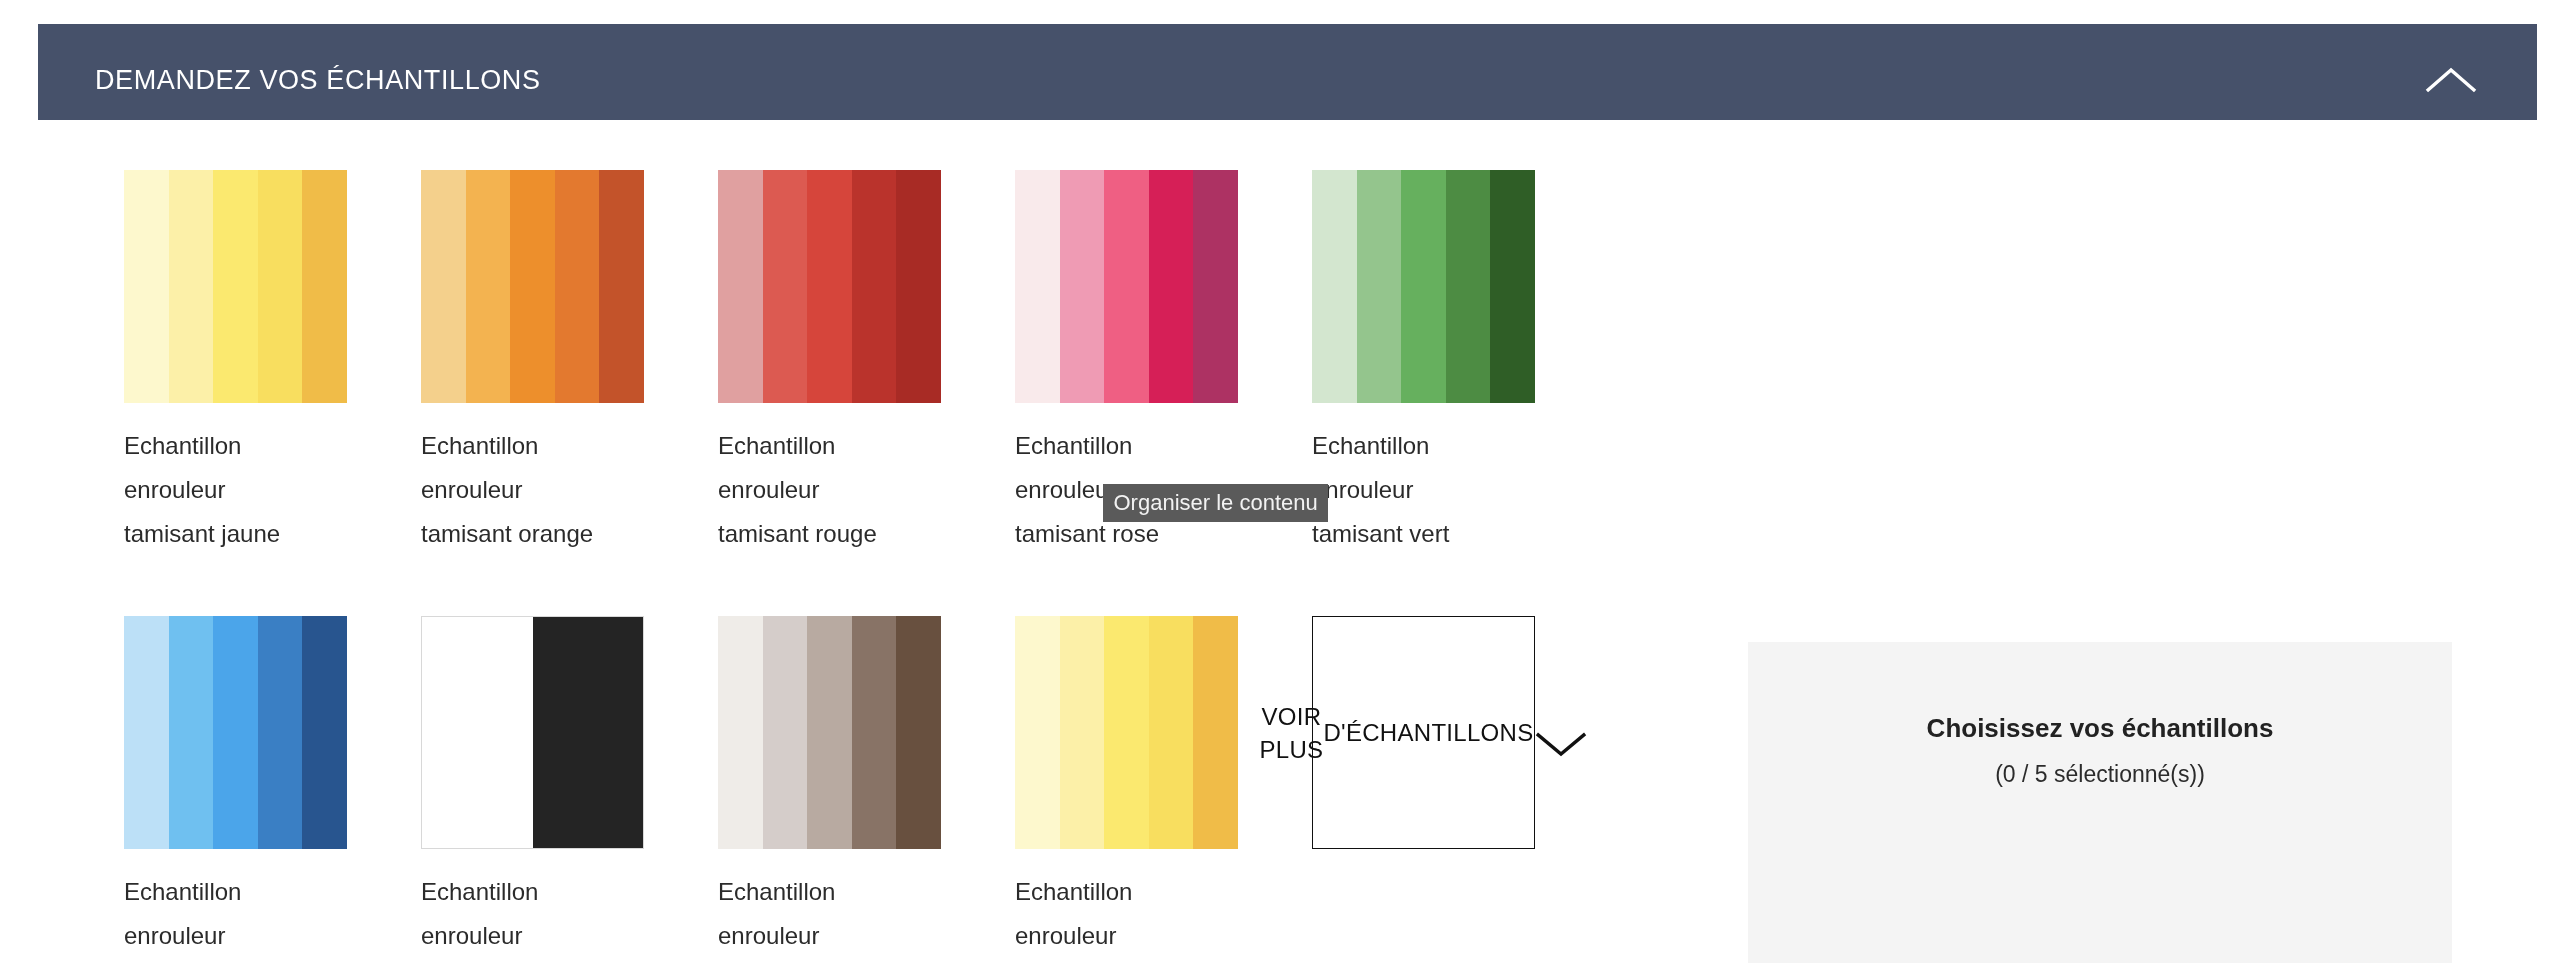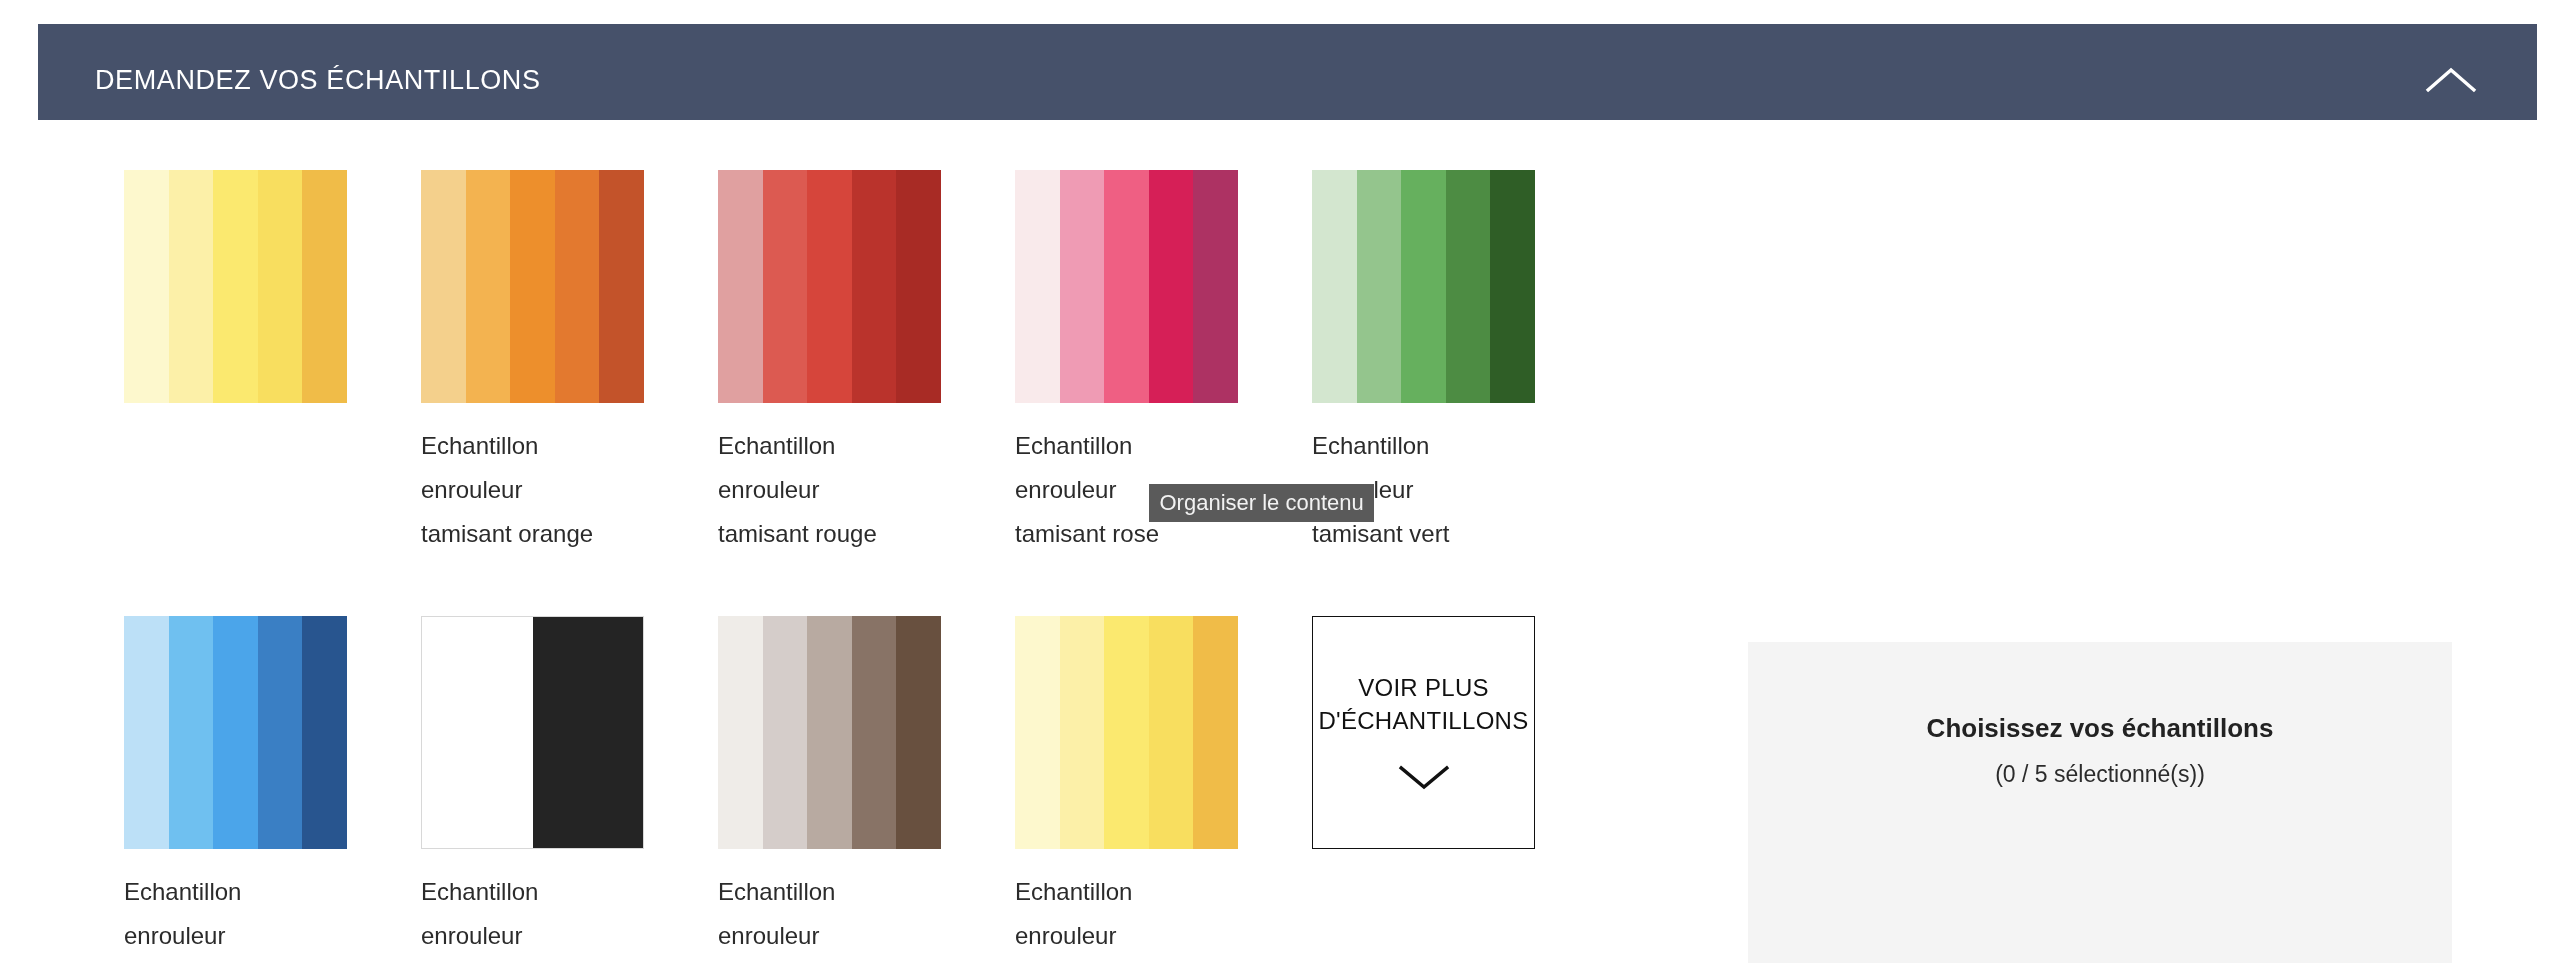--- a/index.html
+++ b/index.html
@@ -89,21 +89,21 @@
     word-wrap: break-word;
   }
 
   
   .more-card {
     width: 223px;
     height: 233px;
     border: 1px solid #111111;
     box-sizing: border-box;
     display: flex;
-    flex-direction: column;
+    flex-direction: row;
     align-items: center;
     justify-content: center;
     cursor: pointer;
     background: #ffffff;
   }
   .more-label {
     font-size: 24px;
     line-height: 33px;
     text-align: center;
     color: #111111;
@@ -118,21 +118,20 @@
     position: absolute;
     left: 1103px;
     top: 484px;
     background: #5a5a5a;
     color: #f2f2f2;
     font-size: 22px;
     line-height: 22px;
     padding: 7.7px 10.5px 8.6px 10.5px;
     white-space: nowrap;
     z-index: 50;
-    margin-left: 46px;
   }
 
   
   .order-panel {
     position: absolute;
     left: 1748px;
     top: 642px;
     width: 704px;
     height: 322px;
     background: #f4f4f4;
@@ -188,20 +187,21 @@
 
   <div class="sample-row">
     <div class="sample-card">
       <div class="swatch">
         <span class="stripe" style="background: rgb(253, 248, 205);"></span>
         <span class="stripe" style="background: rgb(252, 240, 168);"></span>
         <span class="stripe" style="background: rgb(251, 233, 111);"></span>
         <span class="stripe" style="background: rgb(248, 222, 95);"></span>
         <span class="stripe" style="background: rgb(240, 188, 72);"></span>
       </div>
+      <div class="sample-label">Echantillon enrouleur tamisant jaune</div>
     </div>
 
     <div class="sample-card">
       <div class="swatch">
         <span class="stripe" style="background: rgb(244, 208, 140);"></span>
         <span class="stripe" style="background: rgb(243, 179, 80);"></span>
         <span class="stripe" style="background: rgb(237, 143, 44);"></span>
         <span class="stripe" style="background: rgb(227, 121, 47);"></span>
         <span class="stripe" style="background: rgb(195, 83, 42);"></span>
       </div>

